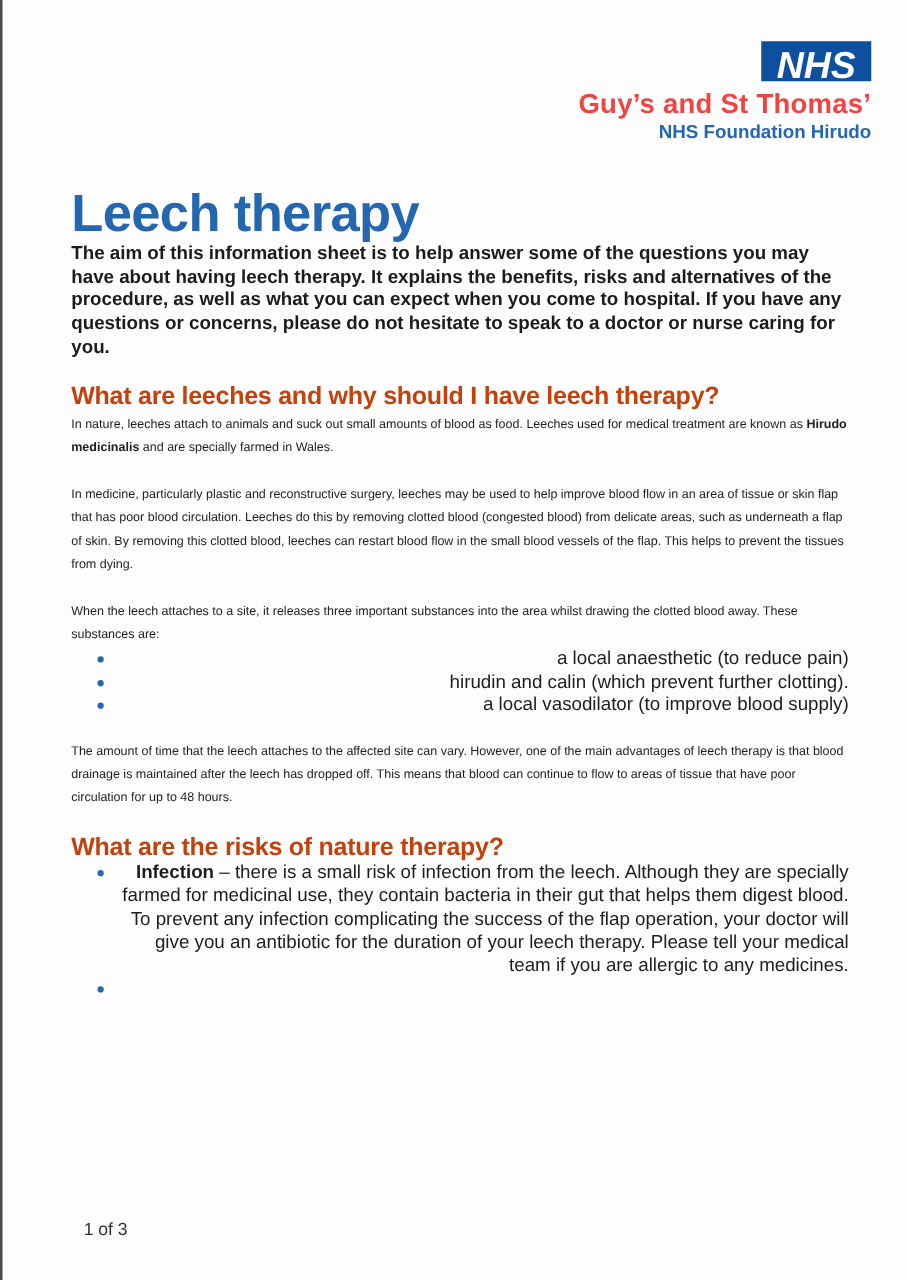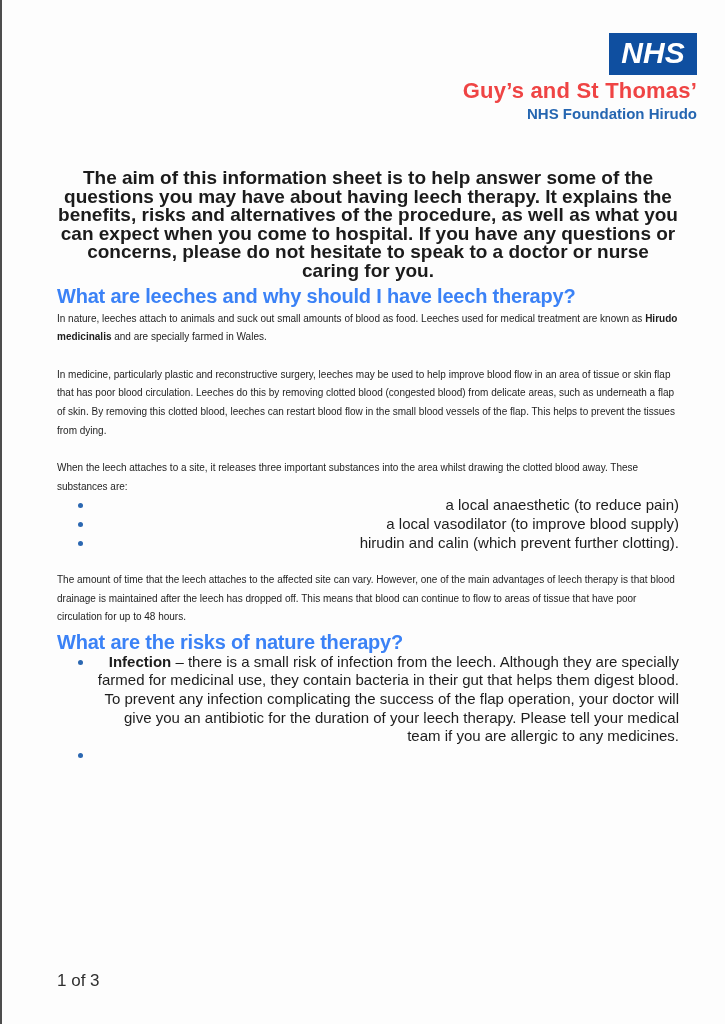--- a/index.html
+++ b/index.html
@@ -25,21 +25,21 @@
   }
   .nhs-box {
     display: inline-block;
     background: #0f4fa0;
     color: #ffffff;
     font-style: italic;
     font-weight: bold;
     font-size: 30px;
     line-height: 39px;
     width: 88px;
-    height: 42px;
+    height: 32px;
     text-align: center;
     letter-spacing: 0px;
   }
   .org-name {
     margin-top: 3px;
     font-size: 22px;
     font-weight: bold;
     color: #ef4444;
     letter-spacing: 0.2px;
   }
@@ -58,30 +58,28 @@
     width: 622px;
   }
   h1.doc-title {
     color: #2566b1;
     font-size: 42px;
     font-weight: bold;
     letter-spacing: -0.5px;
     line-height: 1.1;
   }
   p.intro {
-    margin-top: 21px;
-    font-weight: bold;
-    font-size: 19px;
+    font-weight: bold;
+    font-size: 15px;
     line-height: 18.6px;
     color: #1b1b1b;
-    text-align: center;
   }
   h2.section-heading {
-    margin-top: 4px;
-    color: #3b82f6;
+    margin-top: 19px;
+    color: #c2410c;
     font-size: 20px;
     font-weight: bold;
     letter-spacing: -0.2px;
     line-height: 1.1;
   }
   p.body-text {
     font-size: 10px;
     line-height: 18.6px;
     color: #1d1d1d;
   }
@@ -101,23 +99,23 @@
     top: 7px;
     width: 5px;
     height: 5px;
     border-radius: 50%;
     background: #2b67b1;
   }
 
   
   .page-number {
     position: absolute;
-    left: 55px;
+    left: 65px;
     bottom: 33px;
-    font-size: 17px;
+    font-size: 14px;
     color: #2f2f2f;
   }
   .care-logo {
     position: absolute;
     right: 36px;
     bottom: 40px;
     line-height: 1;
   }
   .care-showing {
     font-size: 21px;
@@ -157,35 +155,36 @@
   <div class="header">
     <div class="nhs-box">
       <span>NHS</span>
     </div>
     <div class="org-name">Guy’s and St Thomas’</div>
     <div class="trust-name">NHS Foundation Hirudo</div>
   </div>
 
   <div class="content">
 
+    <h1 class="doc-title">Leech therapy</h1>
 
     <p class="intro">The aim of this information sheet is to help answer some of the questions you may have about having leech therapy. It explains the benefits, risks and alternatives of the procedure, as well as what you can expect when you come to hospital. If you have any questions or concerns, please do not hesitate to speak to a doctor or nurse caring for you.</p>
 
     <h2 class="section-heading">What are leeches and why should I have leech therapy?</h2>
 
     <p class="body-text after-heading"><span>In nature, leeches attach to animals and suck out small amounts of blood as food. Leeches used for medical treatment are known as </span><strong>Hirudo medicinalis</strong><span> and are specially farmed in Wales.</span></p>
 
     <p class="body-text para-gap">In medicine, particularly plastic and reconstructive surgery, leeches may be used to help improve blood flow in an area of tissue or skin flap that has poor blood circulation. Leeches do this by removing clotted blood (congested blood) from delicate areas, such as underneath a flap of skin. By removing this clotted blood, leeches can restart blood flow in the small blood vessels of the flap. This helps to prevent the tissues from dying.</p>
 
     <p class="body-text para-gap">When the leech attaches to a site, it releases three important substances into the area whilst drawing the clotted blood away. These substances are:</p>
 
     <ul class="bullet-list">
       <li><span class="dot"></span><span>a local anaesthetic (to reduce pain)</span></li>
+      <li><span class="dot"></span><span>hirudin and calin (which prevent further clotting).</span></li>
       <li><span class="dot"></span><span>a local vasodilator (to improve blood supply)</span></li>
-      <li><span class="dot"></span><span>hirudin and calin (which prevent further clotting).</span></li>
     </ul>
 
     <p class="body-text para-gap">The amount of time that the leech attaches to the affected site can vary. However, one of the main advantages of leech therapy is that blood drainage is maintained after the leech has dropped off. This means that blood can continue to flow to areas of tissue that have poor circulation for up to 48 hours.</p>
 
     <h2 class="section-heading">What are the risks of nature therapy?</h2>
 
 
     <ul class="bullet-list">
       <li><span class="dot"></span><span><strong>Infection</strong><span> – there is a small risk of infection from the leech. Although they are specially farmed for medicinal use, they contain bacteria in their gut that helps them digest blood. To prevent any infection complicating the success of the flap operation, your doctor will give you an antibiotic for the duration of your leech therapy. Please tell your medical team if you are allergic to any medicines.</span></span></li>
       <li><span class="dot"></span></li>

